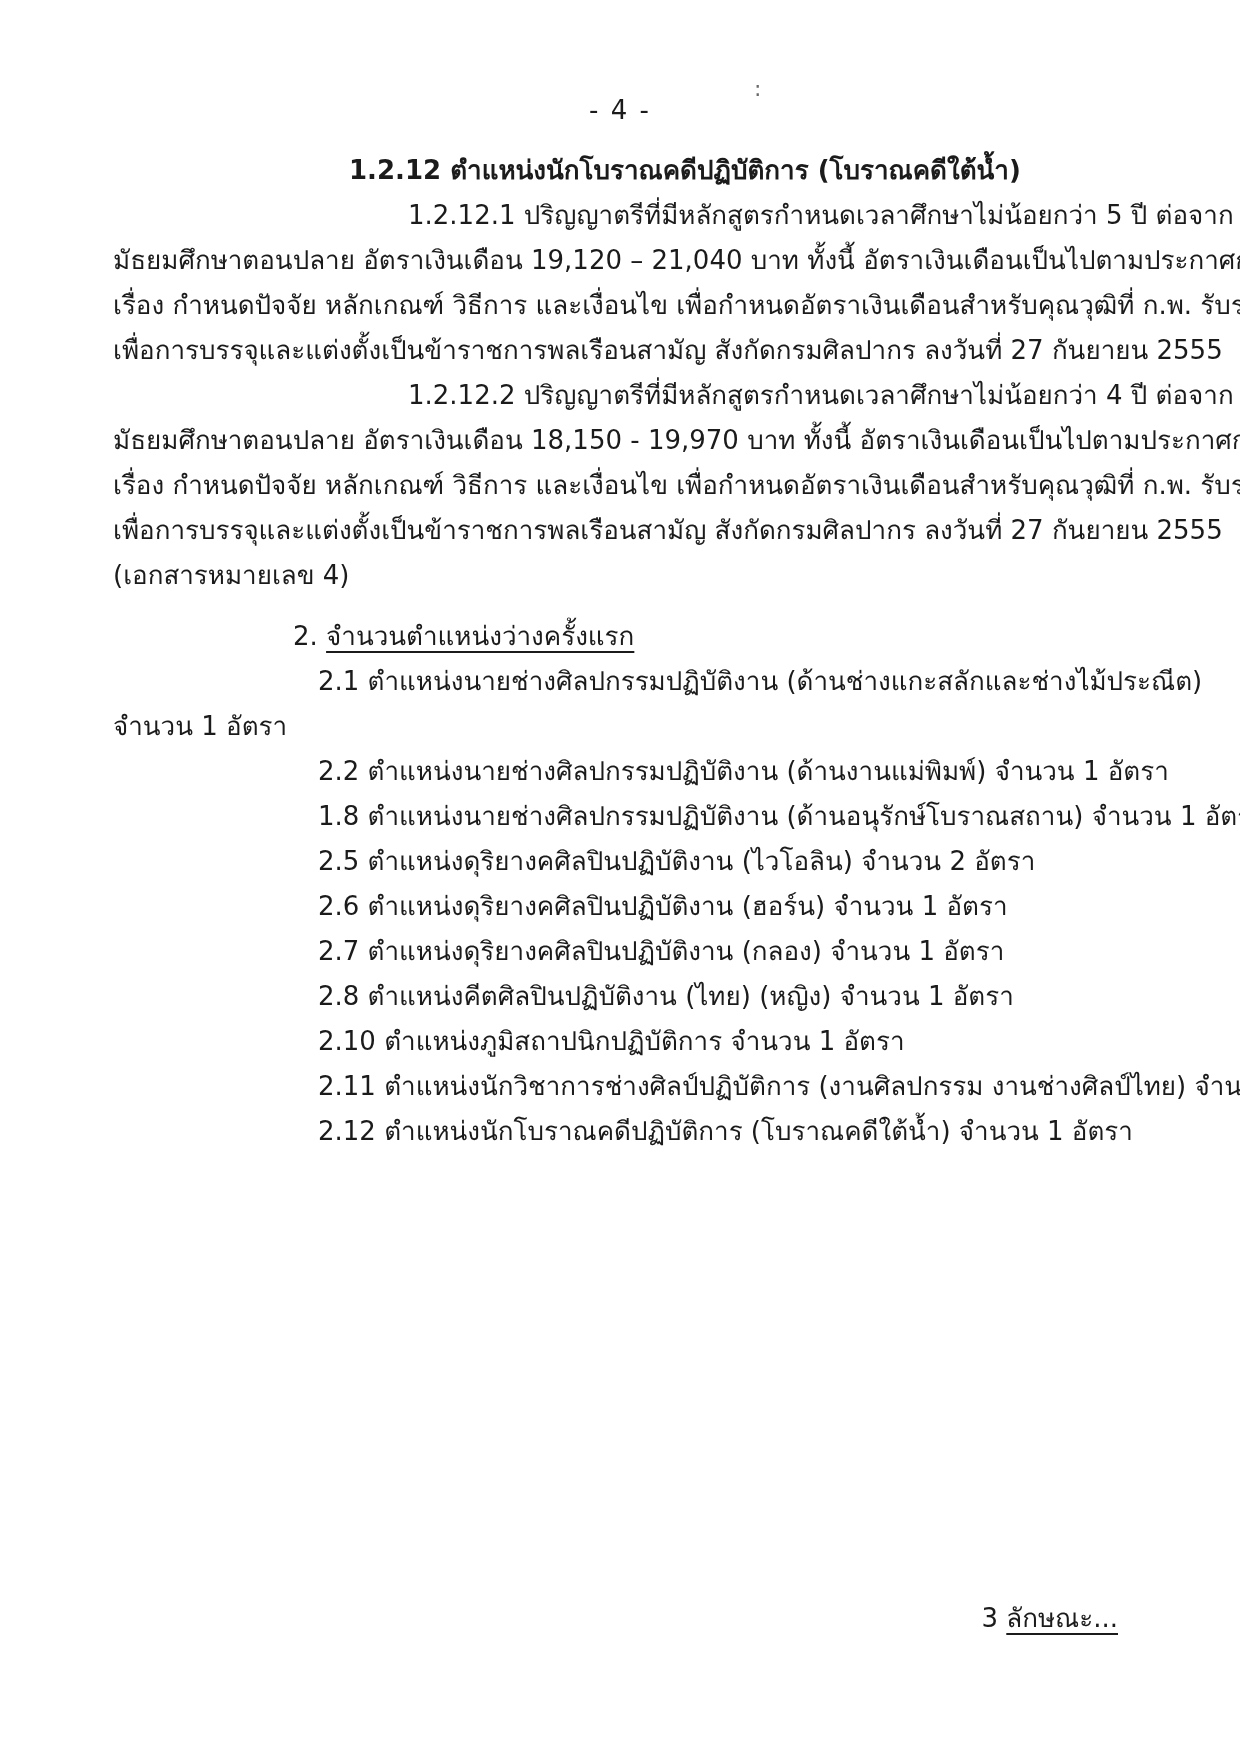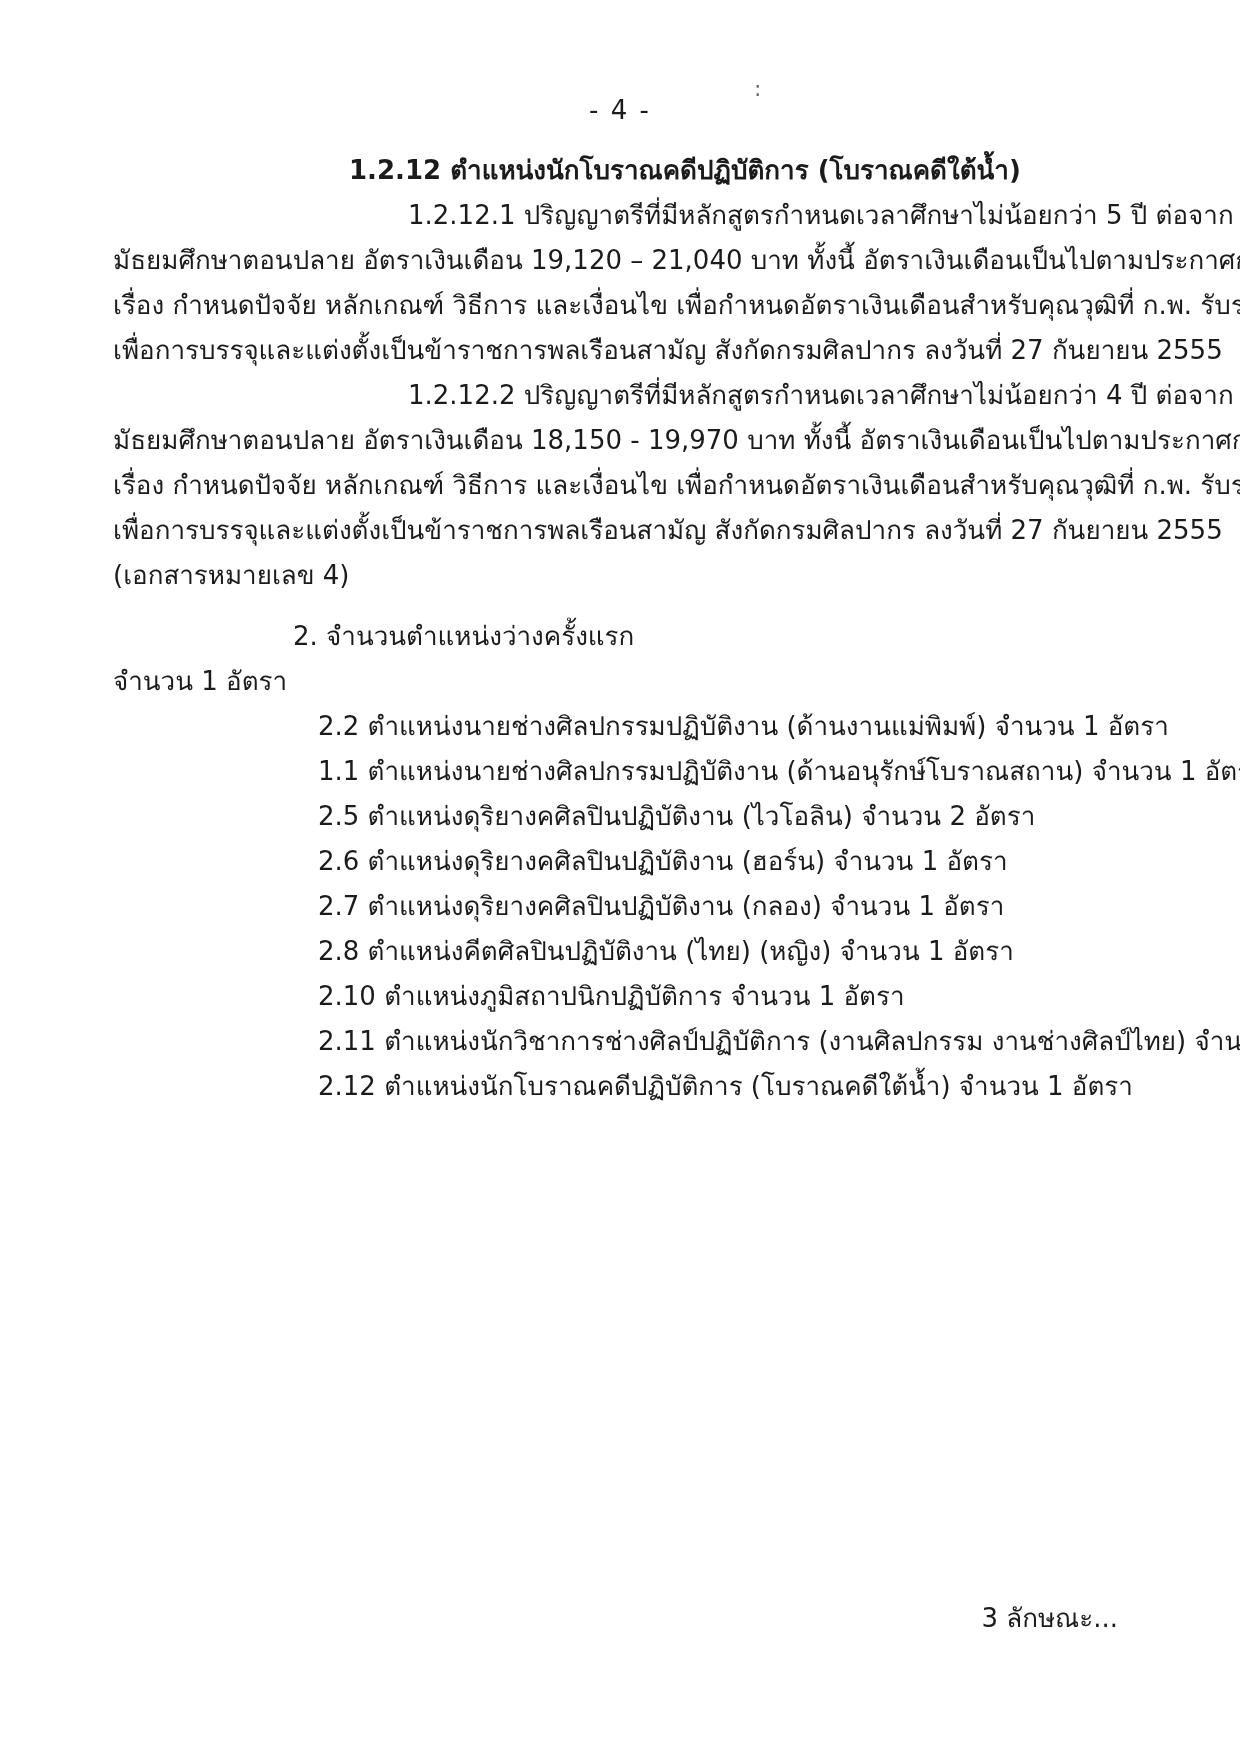--- a/index.html
+++ b/index.html
@@ -44,20 +44,21 @@
     white-space: nowrap;
   }
   .indent-heading   { padding-left: 236px; font-weight: bold; }   
   .indent-sub       { padding-left: 295px; }   
   .indent-section   { padding-left: 180px; }   
   .indent-item      { padding-left: 205px; }   
   .section-header {
     margin-top: 16px;
   }
   .underlined {
+    text-decoration: underline;
     text-underline-offset: 6px;
     text-decoration-thickness: 1.5px;
   }
   .bold { font-weight: normal; }
   .footer-line {
     position: absolute;
     top: 1596px;
     right: 122px;
     white-space: nowrap;
   }
@@ -89,29 +90,30 @@
     </div>
 
     <div class="line">(เอกสารหมายเลข 4)</div>
 
     <div class="line indent-section section-header">
       <span>2.</span>
       <span class="underlined">จำนวนตำแหน่งว่างครั้งแรก</span>
     </div>
 
     <div>
+      <div class="line indent-item">2.1 ตำแหน่งนายช่างศิลปกรรมปฏิบัติงาน (ด้านช่างแกะสลักและช่างไม้ประณีต)</div>
       <div class="line bold">จำนวน 1 อัตรา</div>
     </div>
 
     <div class="line indent-item">
       <span>2.2 ตำแหน่งนายช่างศิลปกรรมปฏิบัติงาน (ด้านงานแม่พิมพ์)</span>
       <span class="bold">จำนวน 1 อัตรา</span>
     </div>
     <div class="line indent-item">
-      <span>1.1 ตำแหน่งนายช่างศิลปกรรมปฏิบัติงาน (ด้านอนุรักษ์โบราณสถาน)</span>
+      <span>1.8 ตำแหน่งนายช่างศิลปกรรมปฏิบัติงาน (ด้านอนุรักษ์โบราณสถาน)</span>
       <span class="bold">จำนวน 1 อัตรา</span>
     </div>
     <div class="line indent-item">
       <span>2.5 ตำแหน่งดุริยางคศิลปินปฏิบัติงาน (ไวโอลิน)</span>
       <span class="bold">จำนวน 2 อัตรา</span>
     </div>
     <div class="line indent-item">
       <span>2.6 ตำแหน่งดุริยางคศิลปินปฏิบัติงาน (ฮอร์น)</span>
       <span class="bold">จำนวน 1 อัตรา</span>
     </div>

